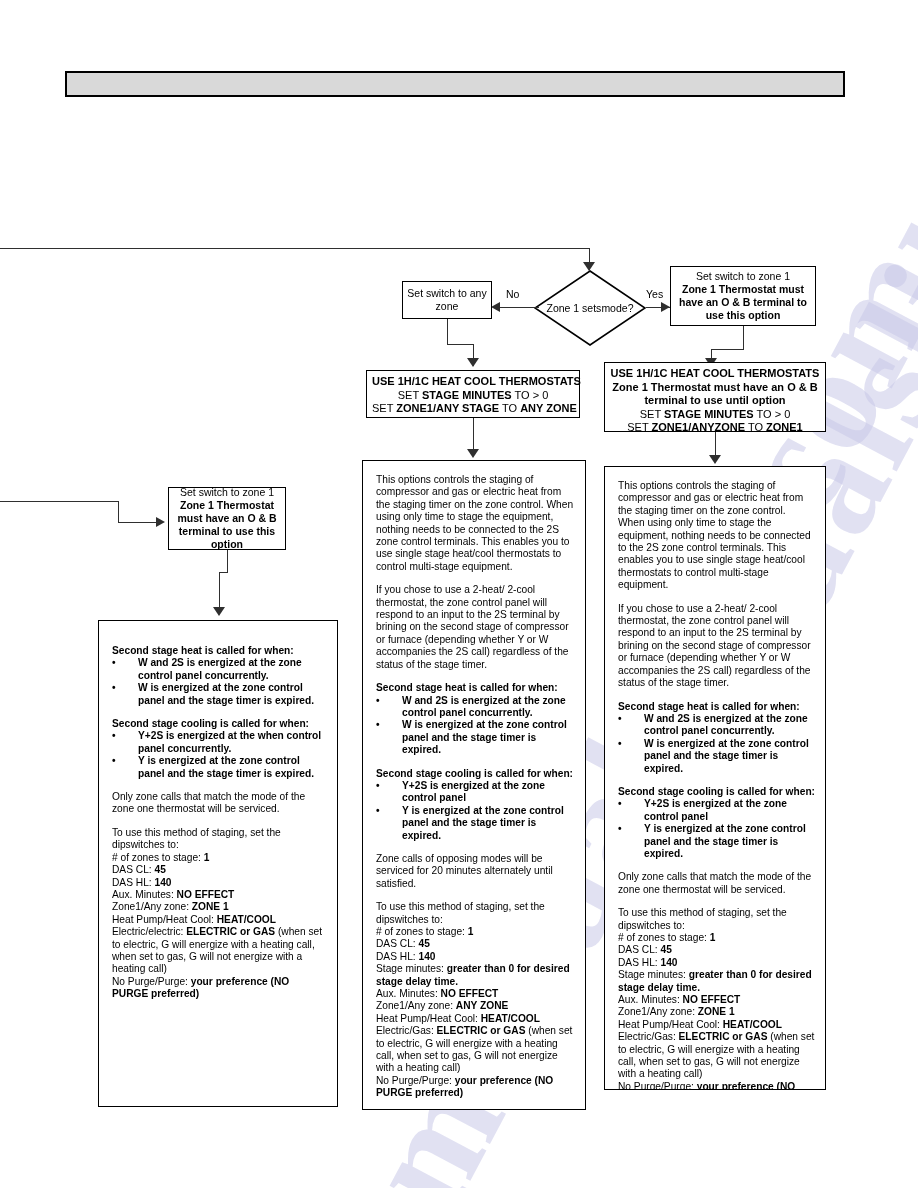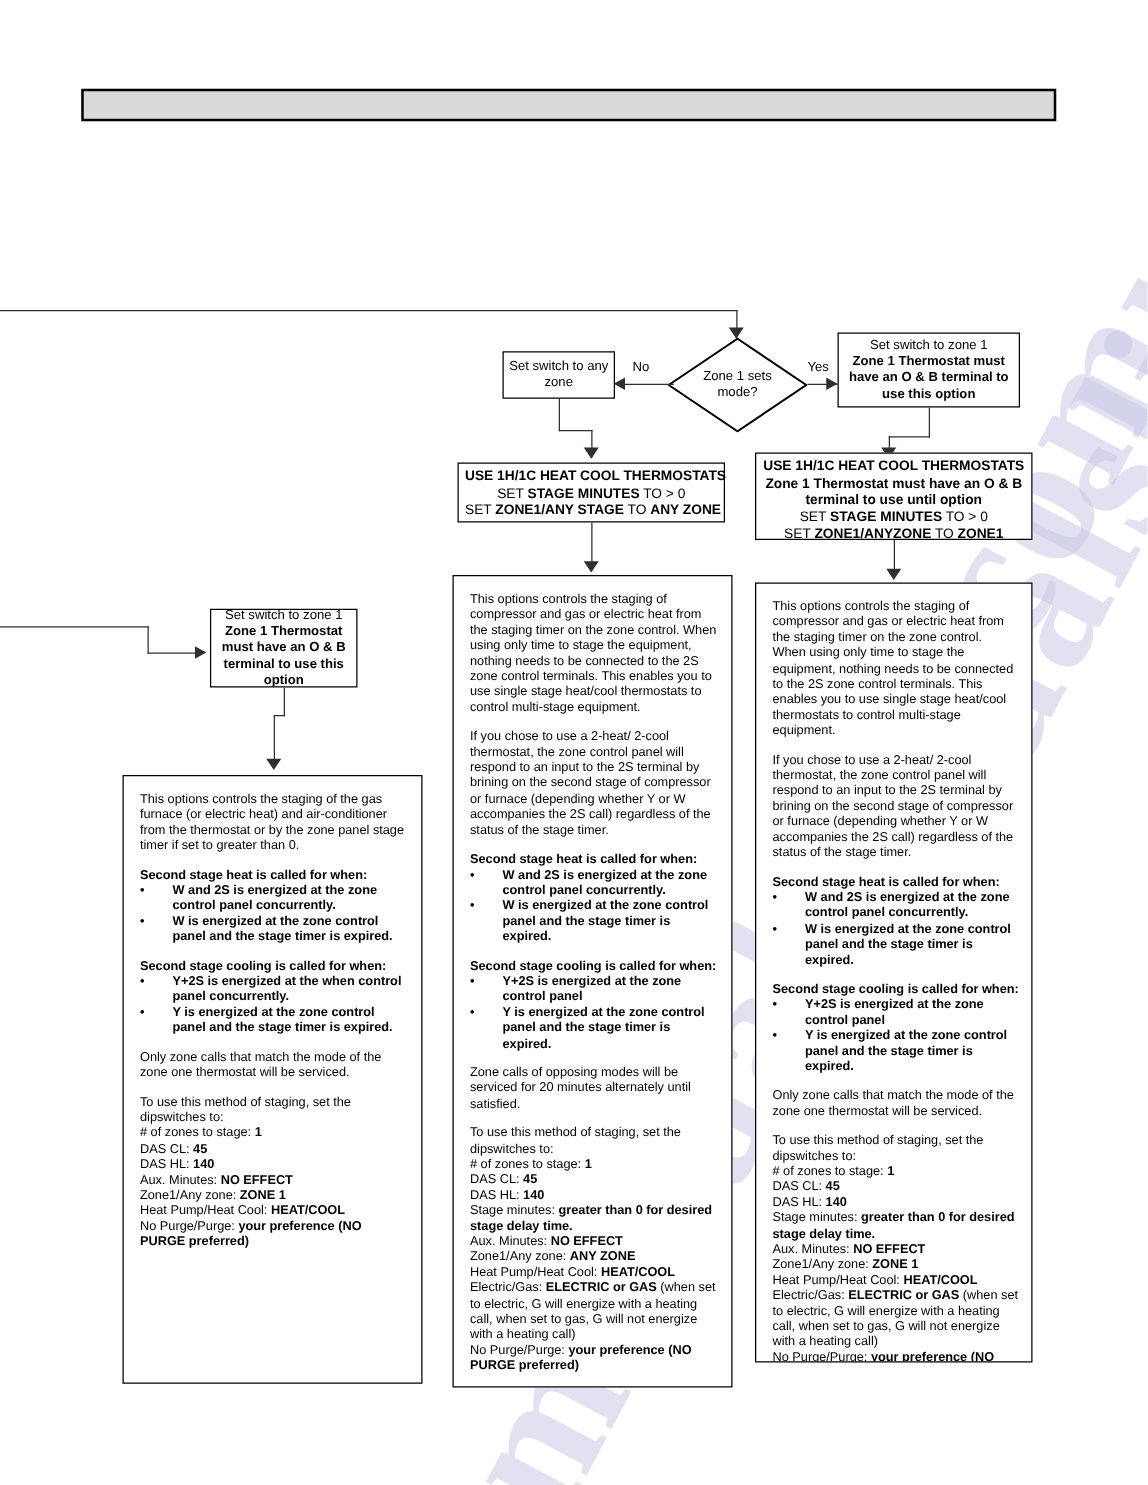--- a/index.html
+++ b/index.html
@@ -24,21 +24,21 @@
   
   .box{position:absolute;box-sizing:border-box;border:1px solid #000;background:#fff;}
 
   
   .node{font-size:10.5px;line-height:13px;display:flex;align-items:center;
         justify-content:center;padding:3px 4px;}
 
   
   .diamond{position:absolute;width:112px;height:76px;}
   .diamond .shape{position:absolute;inset:0;}
-  .diamond .dlabel{position:absolute;inset:0;display:flex;flex-direction:column;
+  .diamond .dlabel{position:absolute;inset:0;display:flex;flex-direction:row;
       align-items:center;justify-content:center;font-size:10.5px;line-height:13px;text-align:right;}
 
   
   .banner{font-size:11px;line-height:13.5px;text-align:center;padding:4px 5px;
           box-sizing:border-box;}
   .banner .ln{white-space:nowrap;}
   .banner b{font-weight:700;}
 
   
   .panel{font-size:10.2px;line-height:12.4px;padding:13px 10px 10px 13px;
@@ -153,21 +153,20 @@
     <span style="font-weight:700">terminal to use this</span>
     <span style="font-weight:700">option</span>
   </div>
 
   <div class="ln-v" style="left:227px;top:550px;height:23px;"></div>
   <div class="ln-h" style="left:219px;top:572px;width:9px;"></div>
   <div class="ln-v" style="left:219px;top:572px;height:40px;"></div>
   <div class="ar-d" style="left:213px;top:607px;"></div>
 
   <div class="box panel" style="left:98px;top:620px;width:240px;height:487px;">
-    <p>This options controls the staging of the gas furnace (or electric heat) and air-conditioner from the thermostat or by the zone panel stage timer if set to greater than 0.</p>
     <div class="gap"></div>
     <p style="font-weight:700">Second stage heat is called for when:</p>
     <ul>
       <li><span class="bul">•</span><span>W and 2S is energized at the zone control panel concurrently.</span></li>
       <li><span class="bul">•</span><span>W is energized at the zone control panel and the stage timer is expired.</span></li>
     </ul>
     <div class="gap"></div>
     <p style="font-weight:700">Second stage cooling is called for when:</p>
     <ul>
       <li><span class="bul">•</span><span>Y+2S is energized at the when control panel concurrently.</span></li>
@@ -177,20 +176,21 @@
     <p>Only zone calls that match the mode of the zone one thermostat will be serviced.</p>
     <div class="gap"></div>
     <p>To use this method of staging, set the dipswitches to:</p>
     <div>
         <div><span># of zones to stage: </span><b>1</b></div>
         <div><span>DAS CL: </span><b>45</b></div>
         <div><span>DAS HL: </span><b>140</b></div>
         <div><span>Aux. Minutes: </span><b>NO EFFECT</b></div>
         <div><span>Zone1/Any zone: </span><b>ZONE 1</b></div>
         <div><span>Heat Pump/Heat Cool: </span><b>HEAT/COOL</b></div>
+        <div><span>Electric/electric: </span><b>ELECTRIC or GAS</b><span> (when set to electric, G will energize with a heating call, when set to gas, G will not energize with a heating call)</span></div>
         <div><span>No Purge/Purge: </span><b>your preference (NO PURGE preferred)</b></div>
       </div>
   </div>
 
   <div class="box panel" style="left:362px;top:460px;width:224px;height:650px;">
     <p>This options controls the staging of compressor and gas or electric heat from the staging timer on the zone control. When using only time to stage the equipment, nothing needs to be connected to the 2S zone control terminals.  This enables you to use single stage heat/cool thermostats to control multi-stage equipment.</p>
     <div class="gap"></div>
     <p>If you chose to use a 2-heat/ 2-cool thermostat, the zone control panel will respond to an input to the 2S terminal by brining on the second stage of compressor or furnace (depending whether Y or W accompanies the 2S call) regardless of the status of the stage timer.</p>
     <div class="gap"></div>
     <p style="font-weight:700">Second stage heat is called for when:</p>

